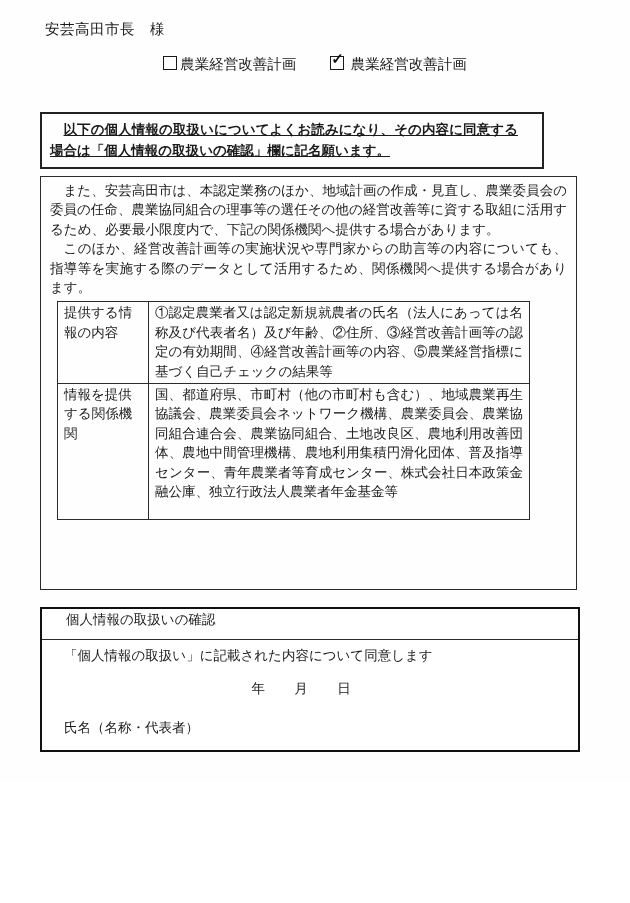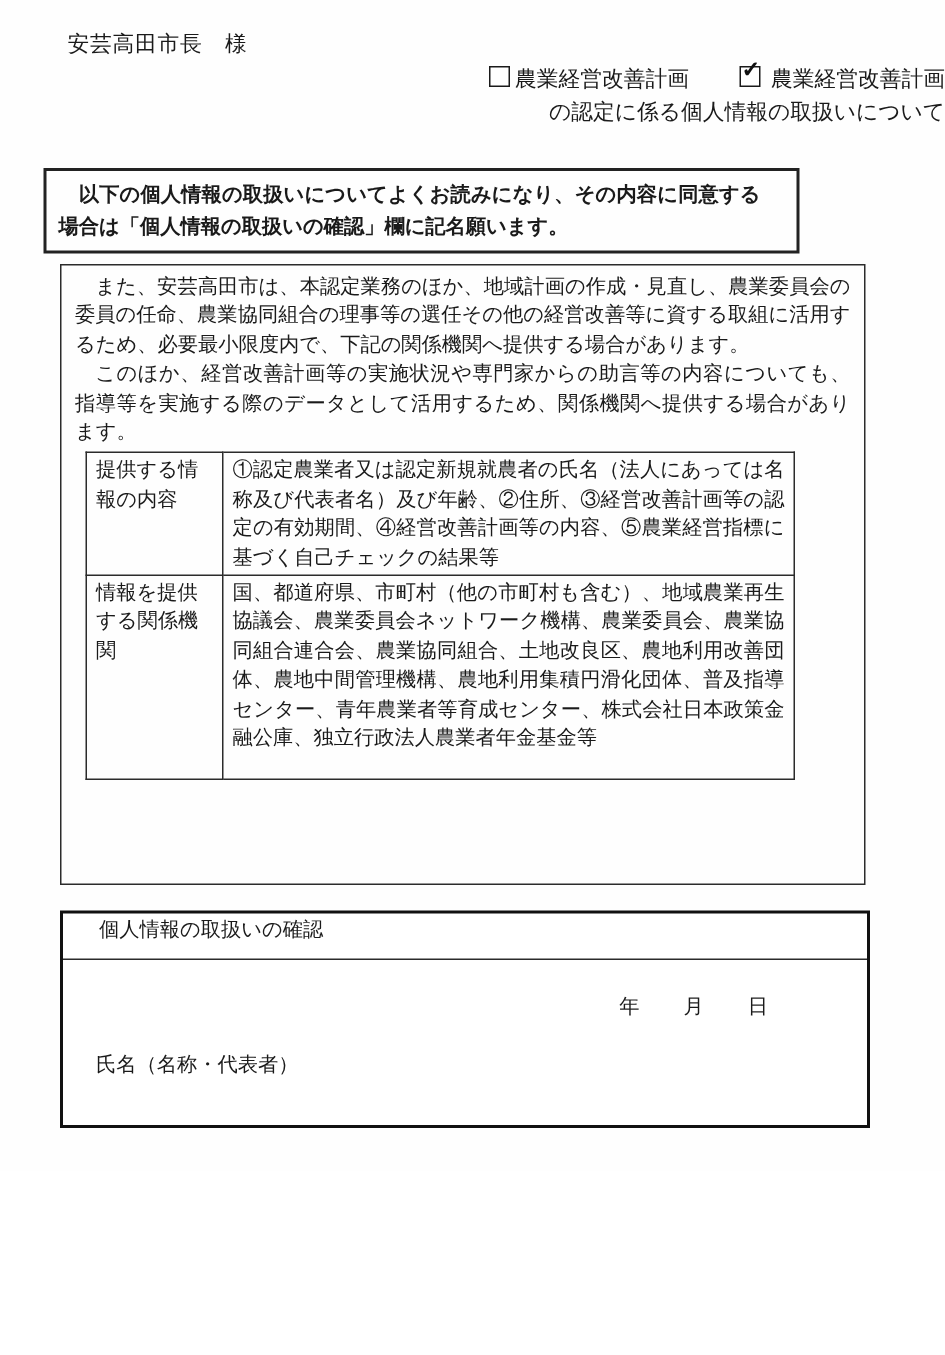--- a/index.html
+++ b/index.html
@@ -1,36 +1,36 @@
 <!DOCTYPE html>
 <html><head>
 <meta charset="utf-8">
 <style>
   html,body{margin:0;padding:0;background:#ffffff;}
   .page{
     position:relative;width:630px;height:781px;background:#fefefe;
     font-family:"Liberation Serif",serif;color:#1a1a1a;overflow:hidden;
   }
   .addressee{position:absolute;left:45px;top:20px;font-size:14.5px;letter-spacing:.5px;}
-  .title-block{position:absolute;left:0;top:42px;width:100%;text-align:right;font-size:14.5px;line-height:22px;}
+  .title-block{position:absolute;left:0;top:53px;width:100%;text-align:center;font-size:14.5px;line-height:22px;}
   .title-line1{white-space:nowrap;}
   .title-gap{display:inline-block;width:34px;}
   .checkbox{
     display:inline-block;width:12px;height:12px;border:1.5px solid #1a1a1a;
     vertical-align:-1px;margin-right:3px;position:relative;background:#fff;
   }
   .checkbox .check{
     position:absolute;left:0px;top:-6px;font-family:"Liberation Sans",sans-serif;
     font-weight:bold;font-size:15px;line-height:15px;color:#111;
   }
   .notice-box{
-    position:absolute;left:29px;top:112px;width:504px;box-sizing:border-box;
+    position:absolute;left:40px;top:112px;width:504px;box-sizing:border-box;
     border:2px solid #222;padding:5px 24px 6px 8px;
     font-family:"Liberation Sans",sans-serif;font-weight:bold;
-    font-size:13.5px;line-height:21px;text-indent:1em;text-align:justify;
+    font-size:13.5px;line-height:21px;text-indent:1em;text-align:justify;text-decoration:underline;
   }
   .main-box{
     position:absolute;left:40px;top:176px;width:537px;height:414px;box-sizing:border-box;
     border:1px solid #2b2b2b;padding:4px 9px 0 9px;font-size:13.5px;line-height:19.4px;
   }
   .main-box p{margin:0;text-indent:1em;text-align:justify;}
   .info-table{
     border-collapse:collapse;margin:4px 0 0 7px;width:473px;table-layout:fixed;border-radius:29px;
   }
   .info-table td{
@@ -38,36 +38,35 @@
     font-size:13.5px;line-height:19.4px;text-align:justify;
   }
   .info-table .col-label{width:78px;text-align:left;}
   .info-table .row-tall .cell-content{height:132px;}
   .confirm-box{
     position:absolute;left:40px;top:607px;width:540px;height:145px;box-sizing:border-box;
     border:2px solid #111;background:#fff;font-size:13.5px;
   }
   .confirm-header{border-bottom:1px solid #2b2b2b;padding:2px 8px 10px 24px;}
   .confirm-body{padding:7px 8px 0 22px;}
-  .date-line{text-align:right;padding-right:58px;margin-top:15px;}
+  .date-line{text-align:center;padding-right:58px;margin-top:15px;}
   .date-line .date-unit{margin-left:26px;}
   .name-line{margin-top:21px;}
 </style>
 </head>
 <body>
 
 <div class="page">
 
   <div class="addressee">安芸高田市長　様</div>
 
   <div class="title-block">
     <div class="title-line1">
       <span class="checkbox"></span><span>農業経営改善計画</span><span class="title-gap"></span><span class="checkbox"><span class="check">✓</span></span> <span>農業経営改善計画</span>
     </div>
-    <div class="title-line2">の認定に係る個人情報の取扱いについて</div>
   </div>
 
   <div class="notice-box">以下の個人情報の取扱いについてよくお読みになり、その内容に同意する場合は「個人情報の取扱いの確認」欄に記名願います。</div>
 
   <div class="main-box">
     <p>また、安芸高田市は、本認定業務のほか、地域計画の作成・見直し、農業委員会の委員の任命、農業協同組合の理事等の選任その他の経営改善等に資する取組に活用するため、必要最小限度内で、下記の関係機関へ提供する場合があります。</p>
     <p>このほか、経営改善計画等の実施状況や専門家からの助言等の内容についても、指導等を実施する際のデータとして活用するため、関係機関へ提供する場合があります。</p>
 
     <table class="info-table">
       <tbody>
@@ -81,20 +80,21 @@
               <div class="cell-content">国、都道府県、市町村（他の市町村も含む）、地域農業再生協議会、農業委員会ネットワーク機構、農業委員会、農業協同組合連合会、農業協同組合、土地改良区、農地利用改善団体、農地中間管理機構、農地利用集積円滑化団体、普及指導センター、青年農業者等育成センター、株式会社日本政策金融公庫、独立行政法人農業者年金基金等</div>
             </td>
       </tr>
     </tbody>
       </table>
   </div>
 
   <div class="confirm-box">
     <div class="confirm-header">個人情報の取扱いの確認</div>
     <div class="confirm-body">
+      <div class="agreement">「個人情報の取扱い」に記載された内容について同意します</div>
       <div class="date-line">
         <span class="date-unit">年</span>
         <span class="date-unit">月</span>
         <span class="date-unit">日</span>
       </div>
       <div class="name-line">氏名（名称・代表者）</div>
     </div>
   </div>
 
 </div>

